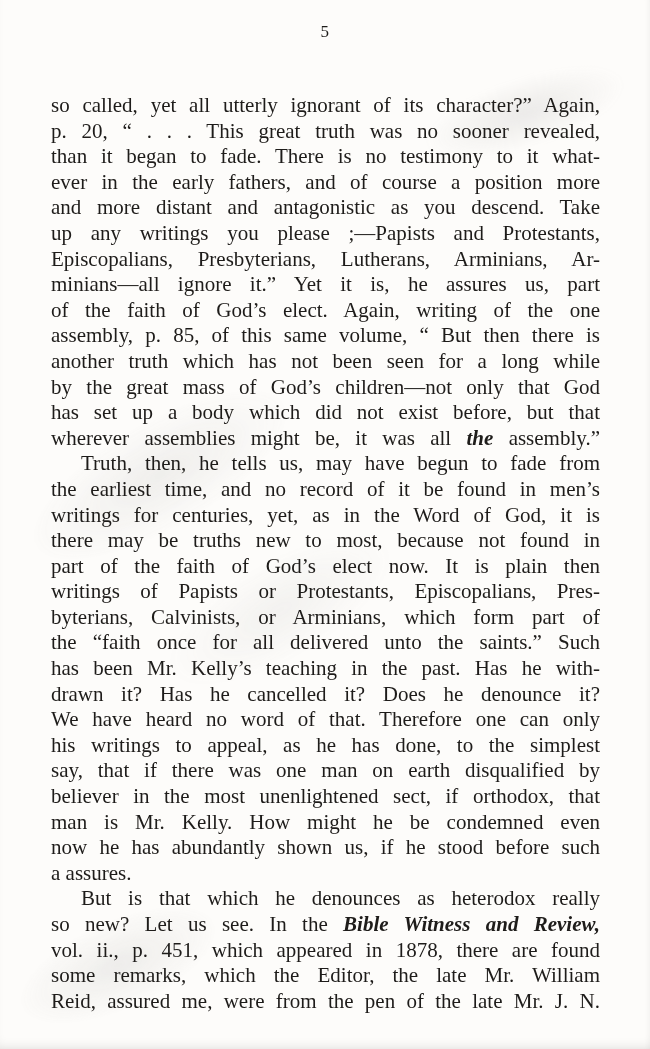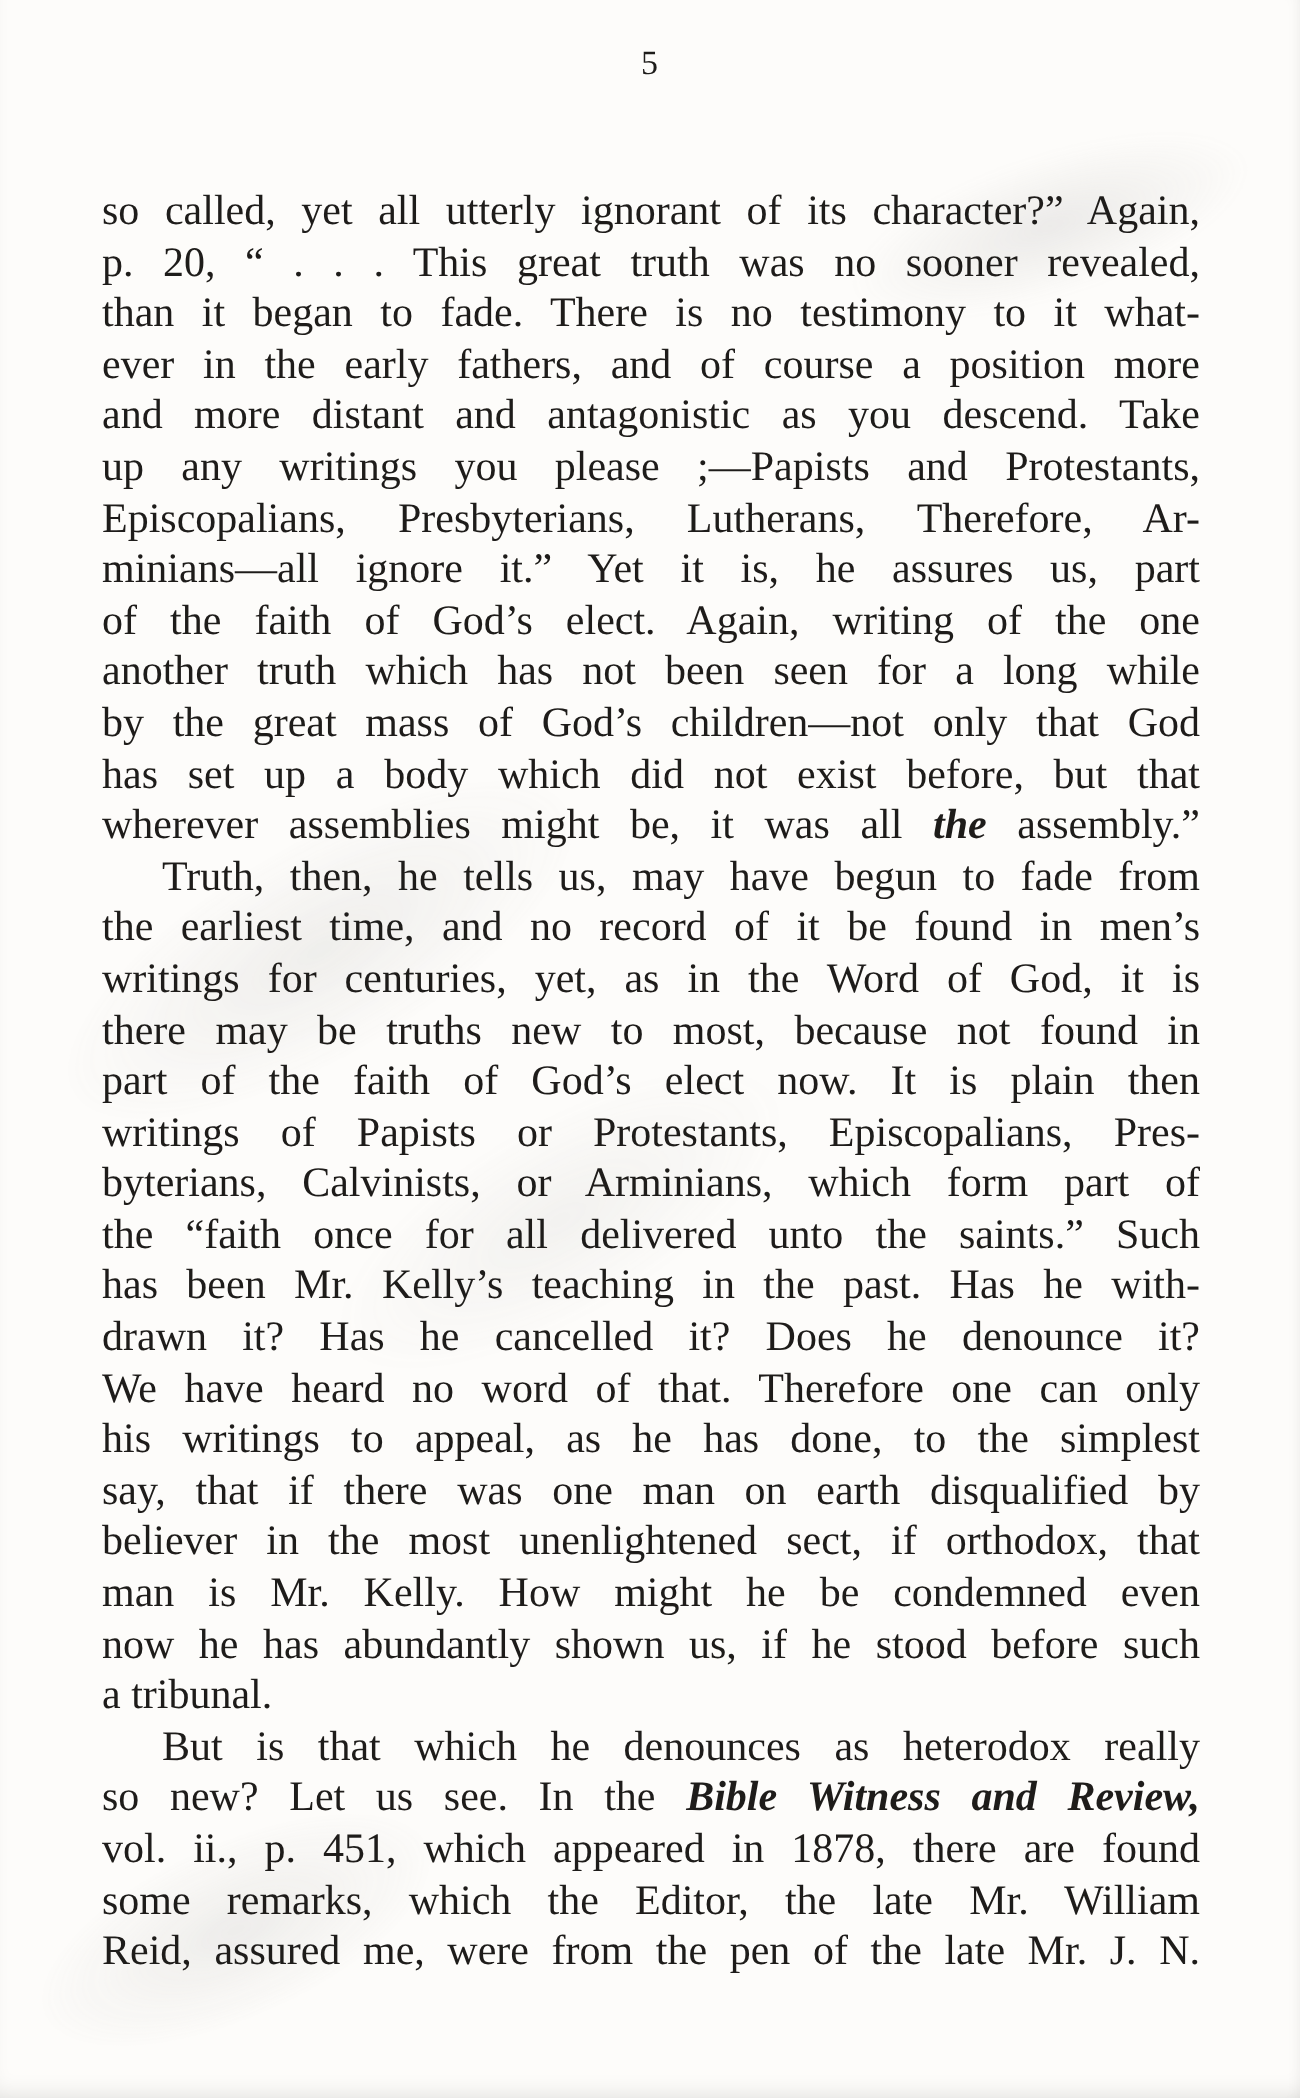--- a/index.html
+++ b/index.html
@@ -71,23 +71,24 @@
   <div class="page-number">5</div>
 
   <div class="text-block">
       <div class="para">
         <div class="line"><span>so called, yet all utterly ignorant of its character?” Again,</span></div>
         <div class="line"><span>p. 20, “ . . .  This great truth was no sooner revealed,</span></div>
         <div class="line"><span>than it began to fade.  There is no testimony to it what-</span></div>
         <div class="line"><span>ever in the early fathers, and of course a position more</span></div>
         <div class="line"><span>and more distant and antagonistic as you descend.  Take</span></div>
         <div class="line"><span>up any writings you please ;—Papists and Protestants,</span></div>
-        <div class="line"><span>Episcopalians, Presbyterians, Lutherans, Therefore, Ar-</span></div>
+        <div class="line"><span>Episcopalians, Presbyterians, Lutherans, Arminians, Ar-</span></div>
         <div class="line"><span>minians—all ignore it.”  Yet it is, he assures us, part</span></div>
         <div class="line"><span>of the faith of God’s elect.  Again, writing of the one</span></div>
+        <div class="line"><span>assembly, p. 85, of this same volume, “ But then there is</span></div>
         <div class="line"><span>another truth which has not been seen for a long while</span></div>
         <div class="line"><span>by the great mass of God’s children—not only that God</span></div>
         <div class="line"><span>has set up a body which did not exist before, but that</span></div>
         <div class="line"><span>wherever assemblies might be, it was all </span><span class="it">the</span><span> assembly.”</span></div>
       </div>
       <div class="para">
         <div class="line ind"><span>Truth, then, he tells us, may have begun to fade from</span></div>
         <div class="line"><span>the earliest time, and no record of it be found in men’s</span></div>
         <div class="line"><span>writings for centuries, yet, as in the Word of God, it is</span></div>
         <div class="line"><span>there may be truths new to most, because not found in</span></div>
@@ -96,21 +97,21 @@
         <div class="line"><span>byterians, Calvinists, or Arminians, which form part of</span></div>
         <div class="line"><span>the “faith once for all delivered unto the saints.”  Such</span></div>
         <div class="line"><span>has been Mr. Kelly’s teaching in the past.  Has he with-</span></div>
         <div class="line"><span>drawn it?  Has he cancelled it?  Does he denounce it?</span></div>
         <div class="line"><span>We have heard no word of that.  Therefore one can only</span></div>
         <div class="line"><span>his writings to appeal, as he has done, to the simplest</span></div>
         <div class="line"><span>say, that if there was one man on earth disqualified by</span></div>
         <div class="line"><span>believer in the most unenlightened sect, if orthodox, that</span></div>
         <div class="line"><span>man is Mr. Kelly.  How might he be condemned even</span></div>
         <div class="line"><span>now he has abundantly shown us, if he stood before such</span></div>
-        <div class="line noj"><span>a tribunal.</span></div>
+        <div class="line noj"><span>a assures.</span></div>
       </div>
       <div class="para">
         <div class="line ind"><span>But is that which he denounces as heterodox really</span></div>
         <div class="line"><span>so new?  Let us see.  In the </span><span class="it">Bible Witness and Review,</span></div>
         <div class="line"><span>vol. ii., p. 451, which appeared in 1878, there are found</span></div>
         <div class="line"><span>some remarks, which the Editor, the late Mr. William</span></div>
         <div class="line"><span>Reid, assured me, were from the pen of the late Mr. J. N.</span></div>
       </div>
     </div>
 </div>

